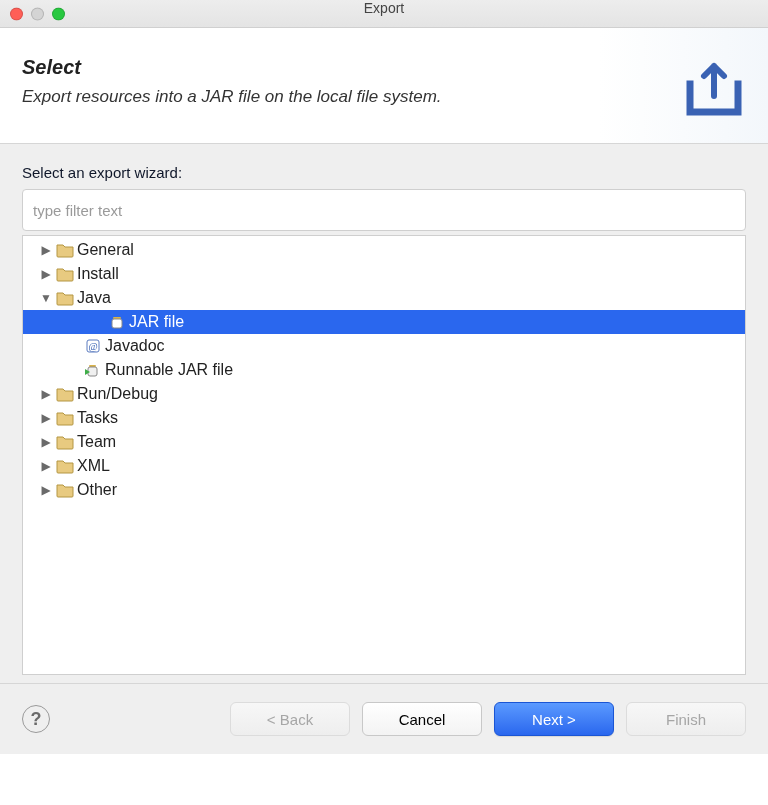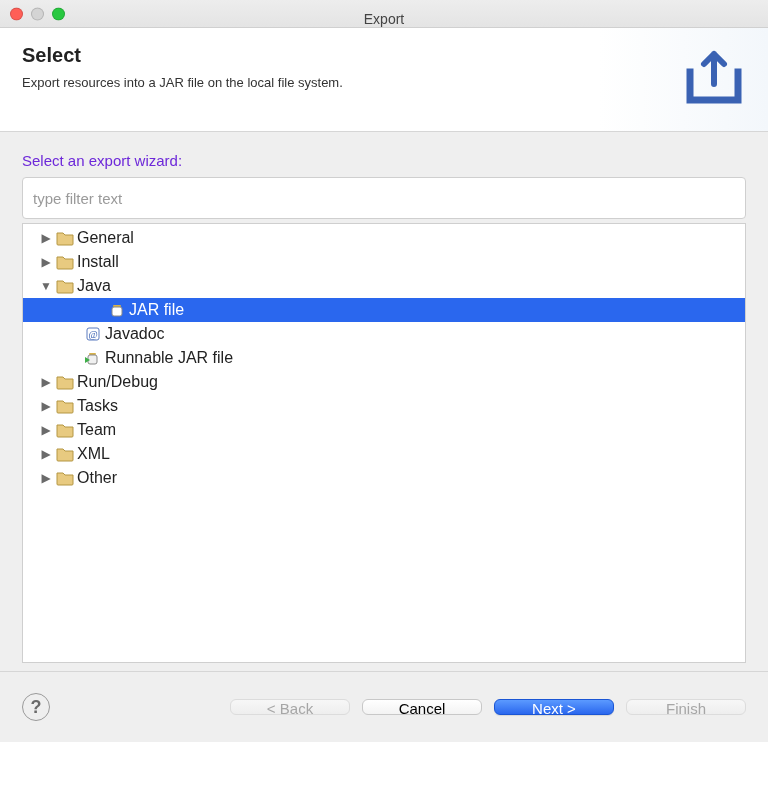--- a/index.html
+++ b/index.html
@@ -1,52 +1,52 @@
 <!DOCTYPE html>
 <html><head>
 <meta charset="utf-8">
 <style>
   * { box-sizing: border-box; margin: 0; padding: 0; }
   html, body { width: 768px; height: 805px; font-family: -apple-system, "Helvetica Neue", Arial, sans-serif; font-size: 15px; color: #222; background: #fff; overflow: hidden; }
 
   
-  .titlebar { height: 28px; background: linear-gradient(#ededed, #e4e4e4); border-bottom: 1px solid #d0d0d0; display: flex; align-items: flex-end; position: relative; }
+  .titlebar { height: 28px; background: linear-gradient(#ededed, #e4e4e4); border-bottom: 1px solid #d0d0d0; display: flex; align-items: flex-start; position: relative; }
   .traffic-lights { position: absolute; left: 10px; top: 50%; transform: translateY(-50%); display: flex; gap: 8px; }
   .tl { width: 13px; height: 13px; border-radius: 50%; border: 1px solid rgba(0,0,0,0.15); }
   .tl.red   { background: #ff5f57; }
   .tl.gray  { background: #d4d4d4; }
   .tl.green { background: #28c840; }
   .titlebar-title { margin: 0 auto; font-size: 14px; color: #444; }
 
   
-  .banner { background: #fff; border-bottom: 1px solid #d6d6d6; padding: 16px 22px 20px 22px; display: flex; justify-content: space-between; align-items: flex-start; background-image: linear-gradient(to right, #fff 78%, #f3f7fb 100%); }
+  .banner { background: #fff; border-bottom: 1px solid #d6d6d6; padding: 28px 22px 20px 22px; display: flex; justify-content: space-between; align-items: flex-start; background-image: linear-gradient(to right, #fff 78%, #f3f7fb 100%); font-style: italic; }
   .banner-text h1 { font-size: 20px; font-weight: 700; margin-bottom: 8px; }
-  .banner-text p { font-size: 13px; color: #333; }
+  .banner-text p { font-size: 17px; color: #333; }
   .banner-icon svg { width: 64px; height: 64px; }
 
   
   .workarea { background: #efefef; padding: 20px 22px 12px 22px; border-bottom: 1px solid #d6d6d6; height: 540px; }
-  .workarea-label { font-size: 15px; margin-bottom: 8px; color: #6d28d9; }
+  .workarea-label { font-size: 15px; margin-bottom: 8px; color: #0f172a; }
   .filter-input { width: 100%; height: 30px; border: 1px solid #cfcfcf; border-radius: 4px; background: #fff; padding: 20px 10px; font-size: 15px; color: #555; margin-bottom: 4px; }
   .filter-input::placeholder { color: #9a9a9a; }
 
   .tree { width: 100%; height: 440px; background: #fff; border: 1px solid #cfcfcf; overflow-y: auto; padding-top: 2px; }
   .tree-row { display: flex; align-items: center; height: 24px; padding-left: 4px; cursor: default; user-select: none; }
   .tree-row.selected { background: #2a67ee; color: #fff; padding-left: 28px; }
   .tree-row .arrow { width: 18px; height: 18px; display: inline-flex; align-items: center; justify-content: center; font-size: 12px; color: #6a6a6a; }
   .tree-row.selected .arrow { color: #fff; }
   .tree-row .icon { width: 20px; height: 18px; display: inline-flex; align-items: center; justify-content: center; margin-right: 2px; }
   .tree-row .label { font-size: 16px; }
   .indent { display:inline-block; }
 
   
   .footer { height: 70px; background: #efefef; display:flex; align-items:center; padding: 0 22px; }
   .help-btn { width: 28px; height: 28px; border: 1.5px solid #9a9a9a; border-radius: 50%; display:flex; align-items:center; justify-content:center; color:#6a6a6a; font-size:18px; font-weight:600; background:#efefef; cursor:pointer; }
   .footer-spacer { flex: 1; }
-  .btn { width: 120px; height: 16px; border-radius: 6px; font-size: 15px; border: 1px solid #c8c8c8; background: linear-gradient(#ffffff,#f3f3f3); margin-left: 12px; cursor:pointer; }
+  .btn { width: 120px; height: 34px; border-radius: 6px; font-size: 15px; border: 1px solid #c8c8c8; background: linear-gradient(#ffffff,#f3f3f3); margin-left: 12px; cursor:pointer; }
   .btn.disabled { color: #a6a6a6; background: linear-gradient(#f7f7f7,#eeeeee); border-color:#dcdcdc; cursor:default; }
   .btn.primary { color:#fff; background: linear-gradient(#5b9aff,#2a67ee); border:1px solid #1a55d4; box-shadow: 0 1px 1px rgba(0,0,0,0.1); }
 </style>
 </head>
 <body>
 
 <div class="titlebar">
   <div class="traffic-lights">
     <div class="tl red"></div>
     <div class="tl gray"></div>

